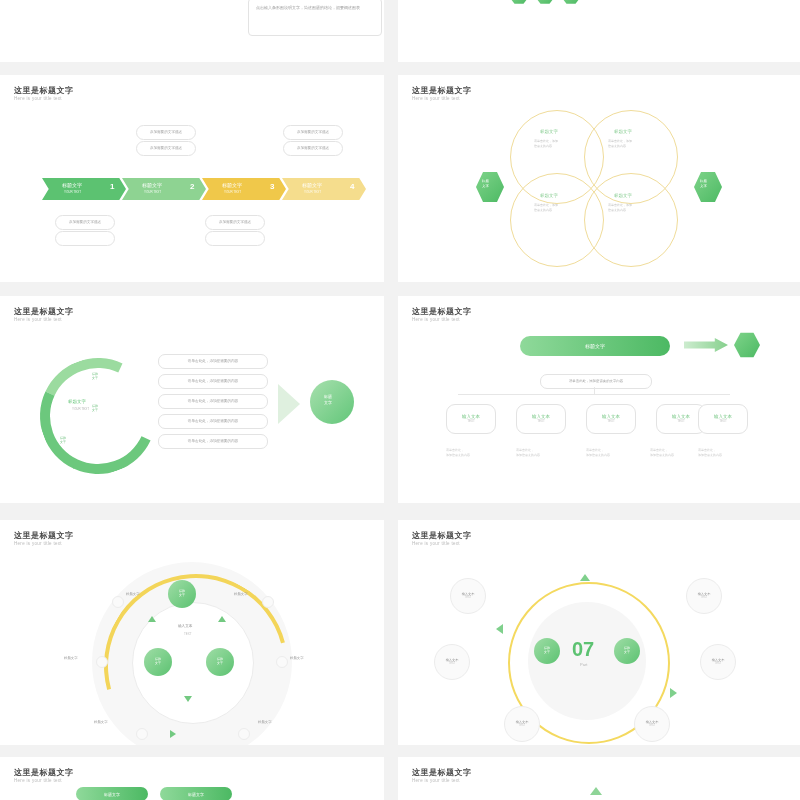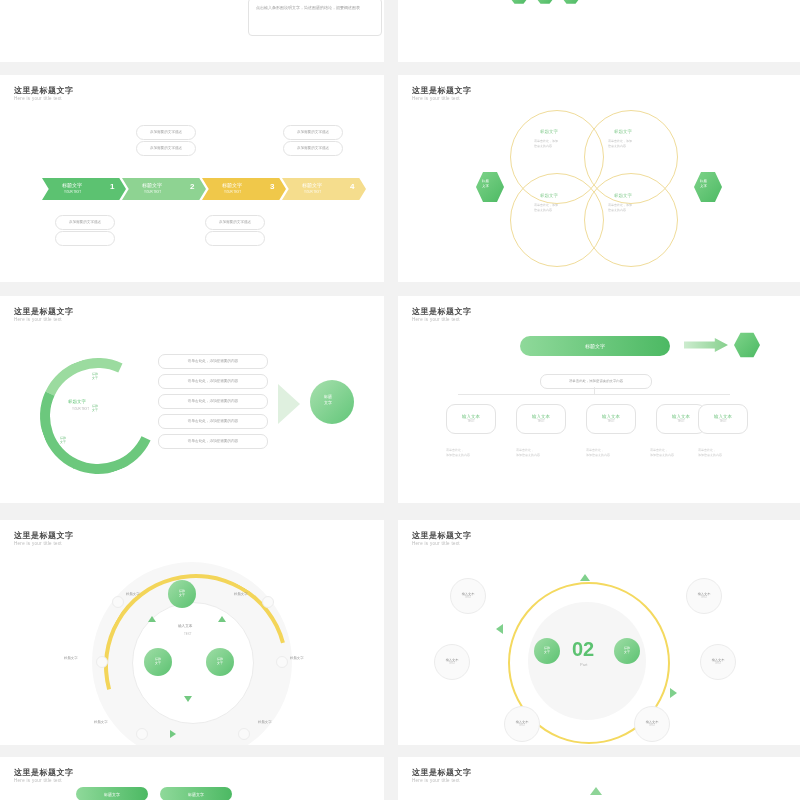--- a/index.html
+++ b/index.html
@@ -238,21 +238,21 @@
     <div class="arrowtri" style="position:absolute;left:184px;top:176px;border-width:6px 4px 0 4px;border-color:#73c981 transparent transparent transparent;"></div>
     <div class="arrowtri" style="position:absolute;left:170px;top:210px;border-width:4px 0 4px 6px;border-color:transparent transparent transparent #73c981;"></div>
   </div>
 
   <div class="slide" style="left:398px;top:520px;width:402px;height:225px;">
     <div class="s-title">这里是标题文字</div>
     <div class="s-sub">Here is your title text</div>
 
     <div class="circ" style="left:110px;top:62px;width:158px;height:158px;border:2px solid #f4d95f;"></div>
     <div class="circ" style="left:130px;top:82px;width:118px;height:118px;background:#f6f6f6;"></div>
-    <div class="txt" style="left:174px;top:118px;font-size:20px;color:#5cc271;font-weight:bold;">02</div>
+    <div class="txt" style="left:174px;top:118px;font-size:20px;color:#5cc271;font-weight:bold;">07</div>
     <div class="txt" style="left:182px;top:142px;font-size:4px;color:#b6b6b6;">Part</div>
     <div class="circ center" style="left:136px;top:118px;width:26px;height:26px;background:linear-gradient(135deg,#9fdda6,#5cc271);">
       <span class="txt" style="position:static;font-size:3px;color:#fff;line-height:1.3;">标题<br>文字</span>
       </div>
     <div class="circ center" style="left:216px;top:118px;width:26px;height:26px;background:linear-gradient(135deg,#9fdda6,#5cc271);">
       <span class="txt" style="position:static;font-size:3px;color:#fff;line-height:1.3;">标题<br>文字</span>
       </div>
 
     <div class="circ center circout" style="left:52px;top:58px;width:34px;height:34px;">
       <div>

